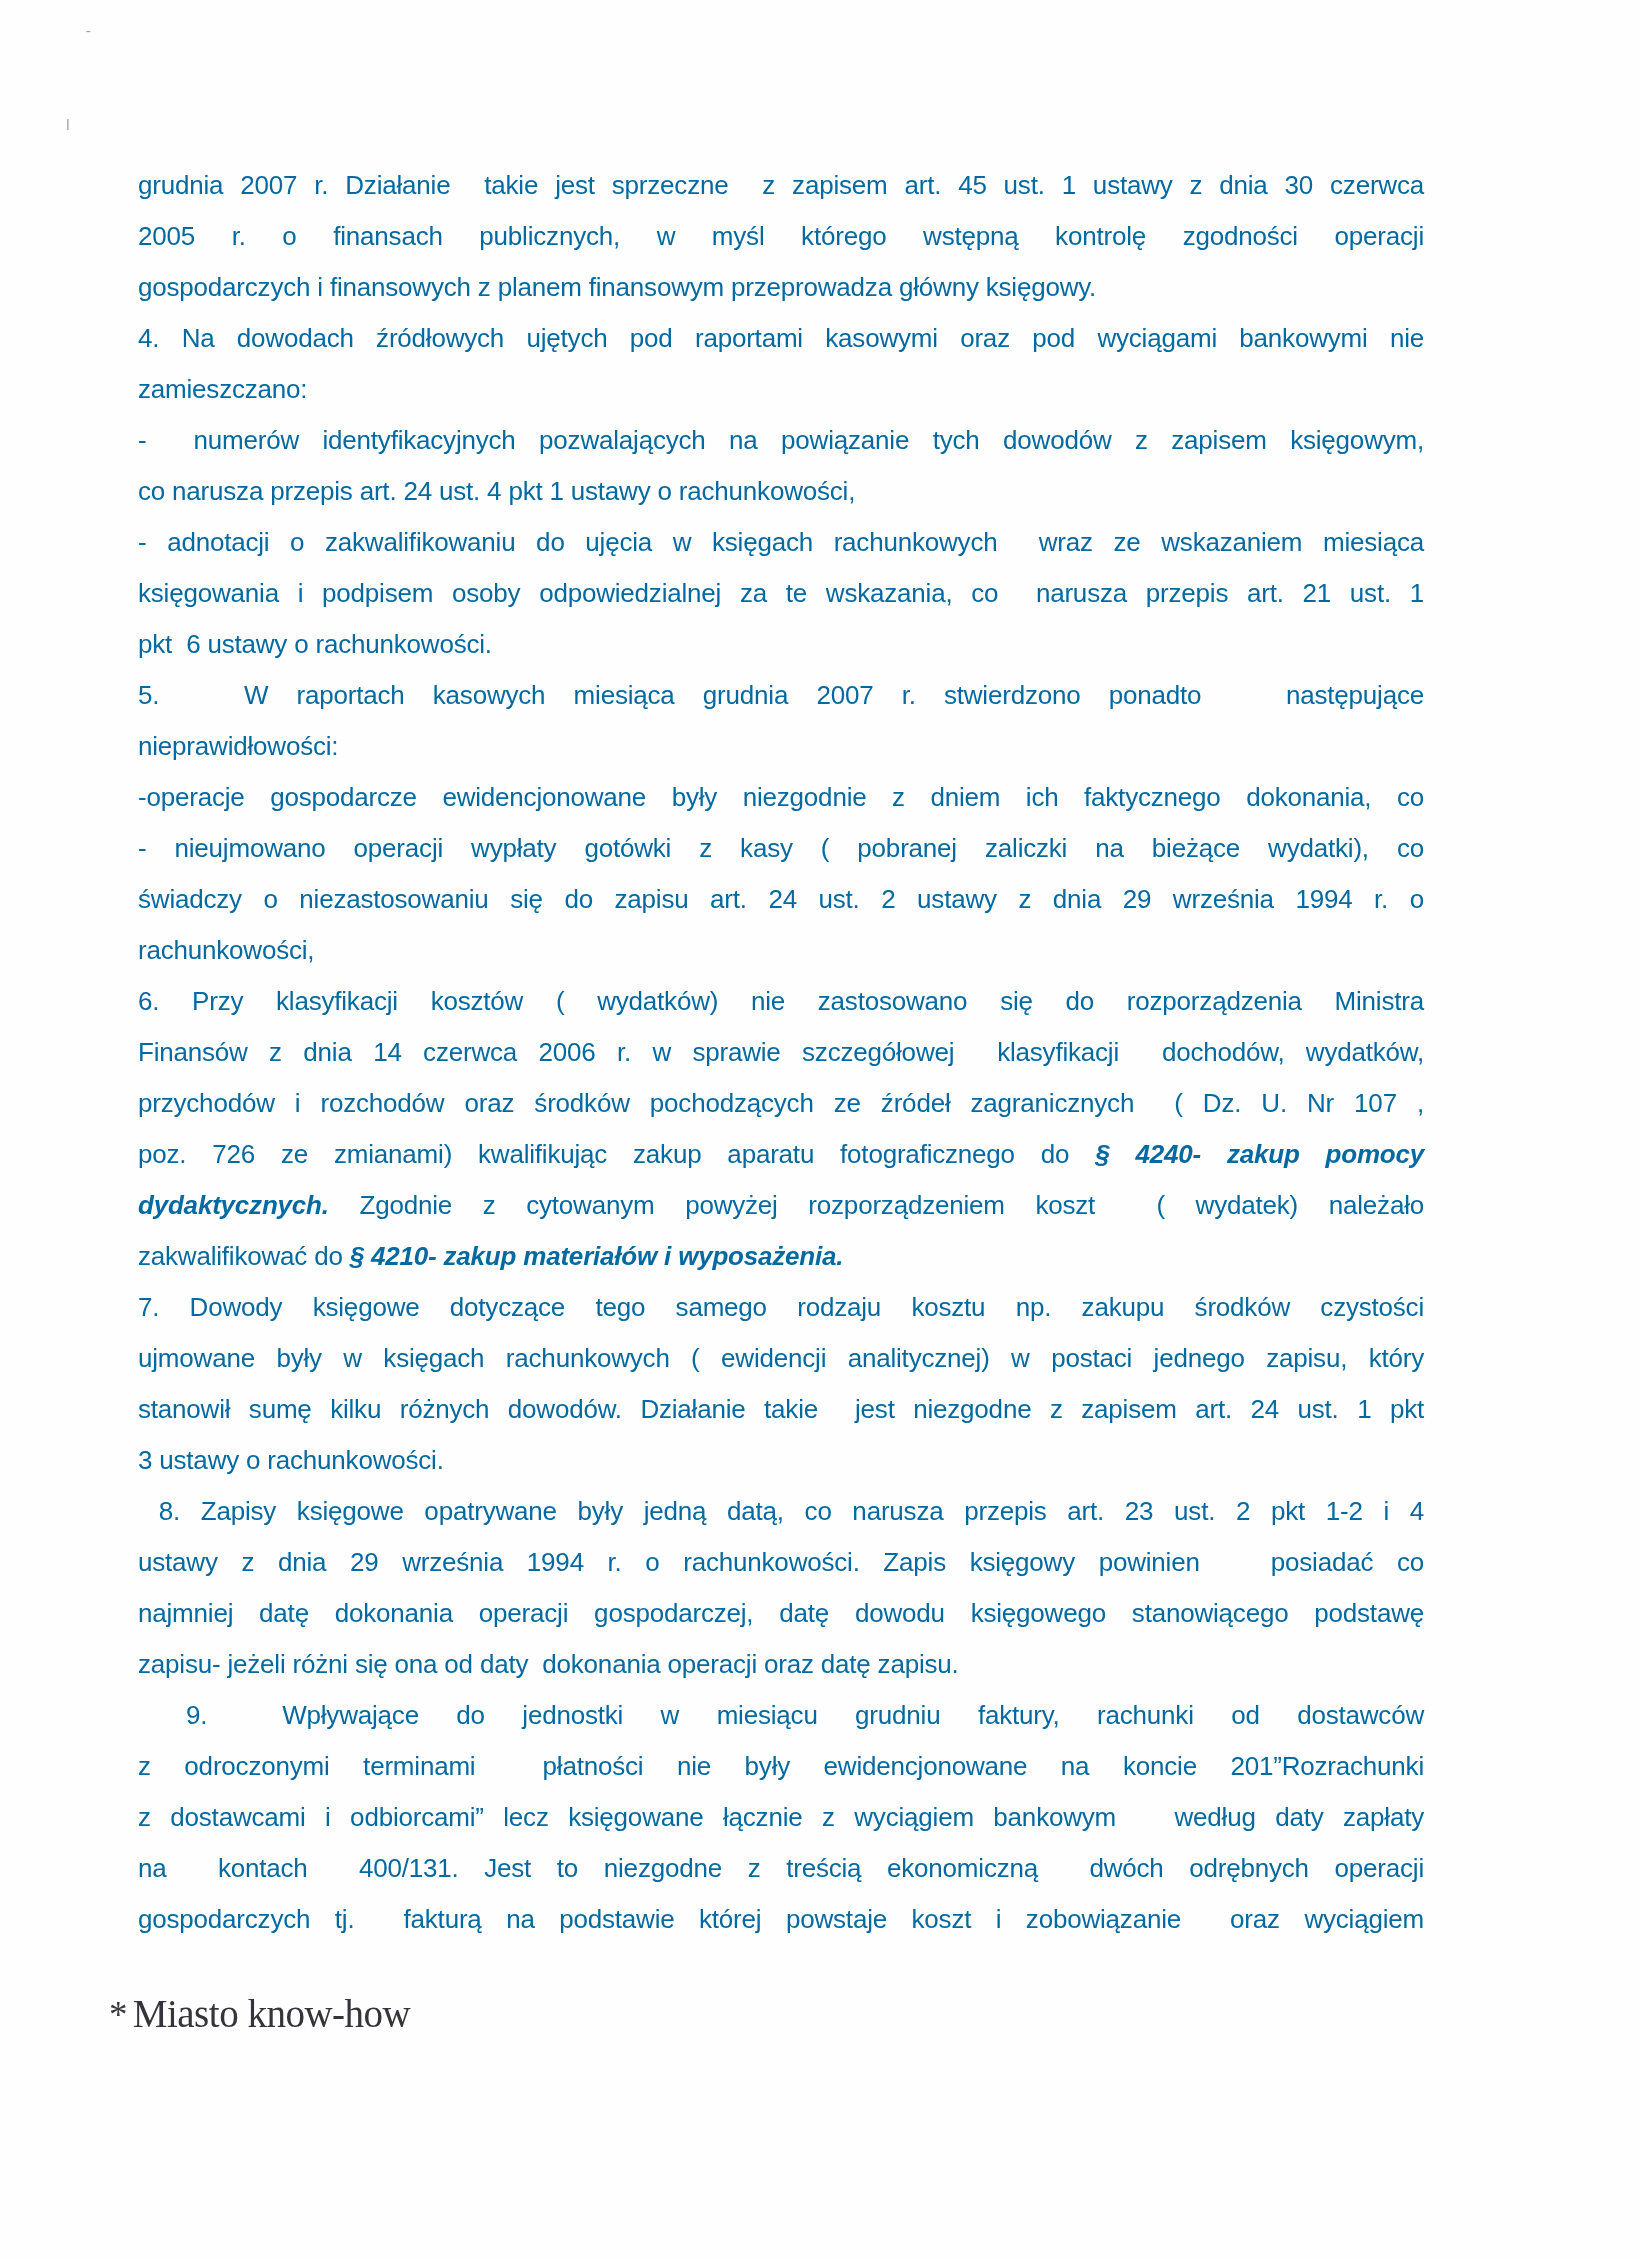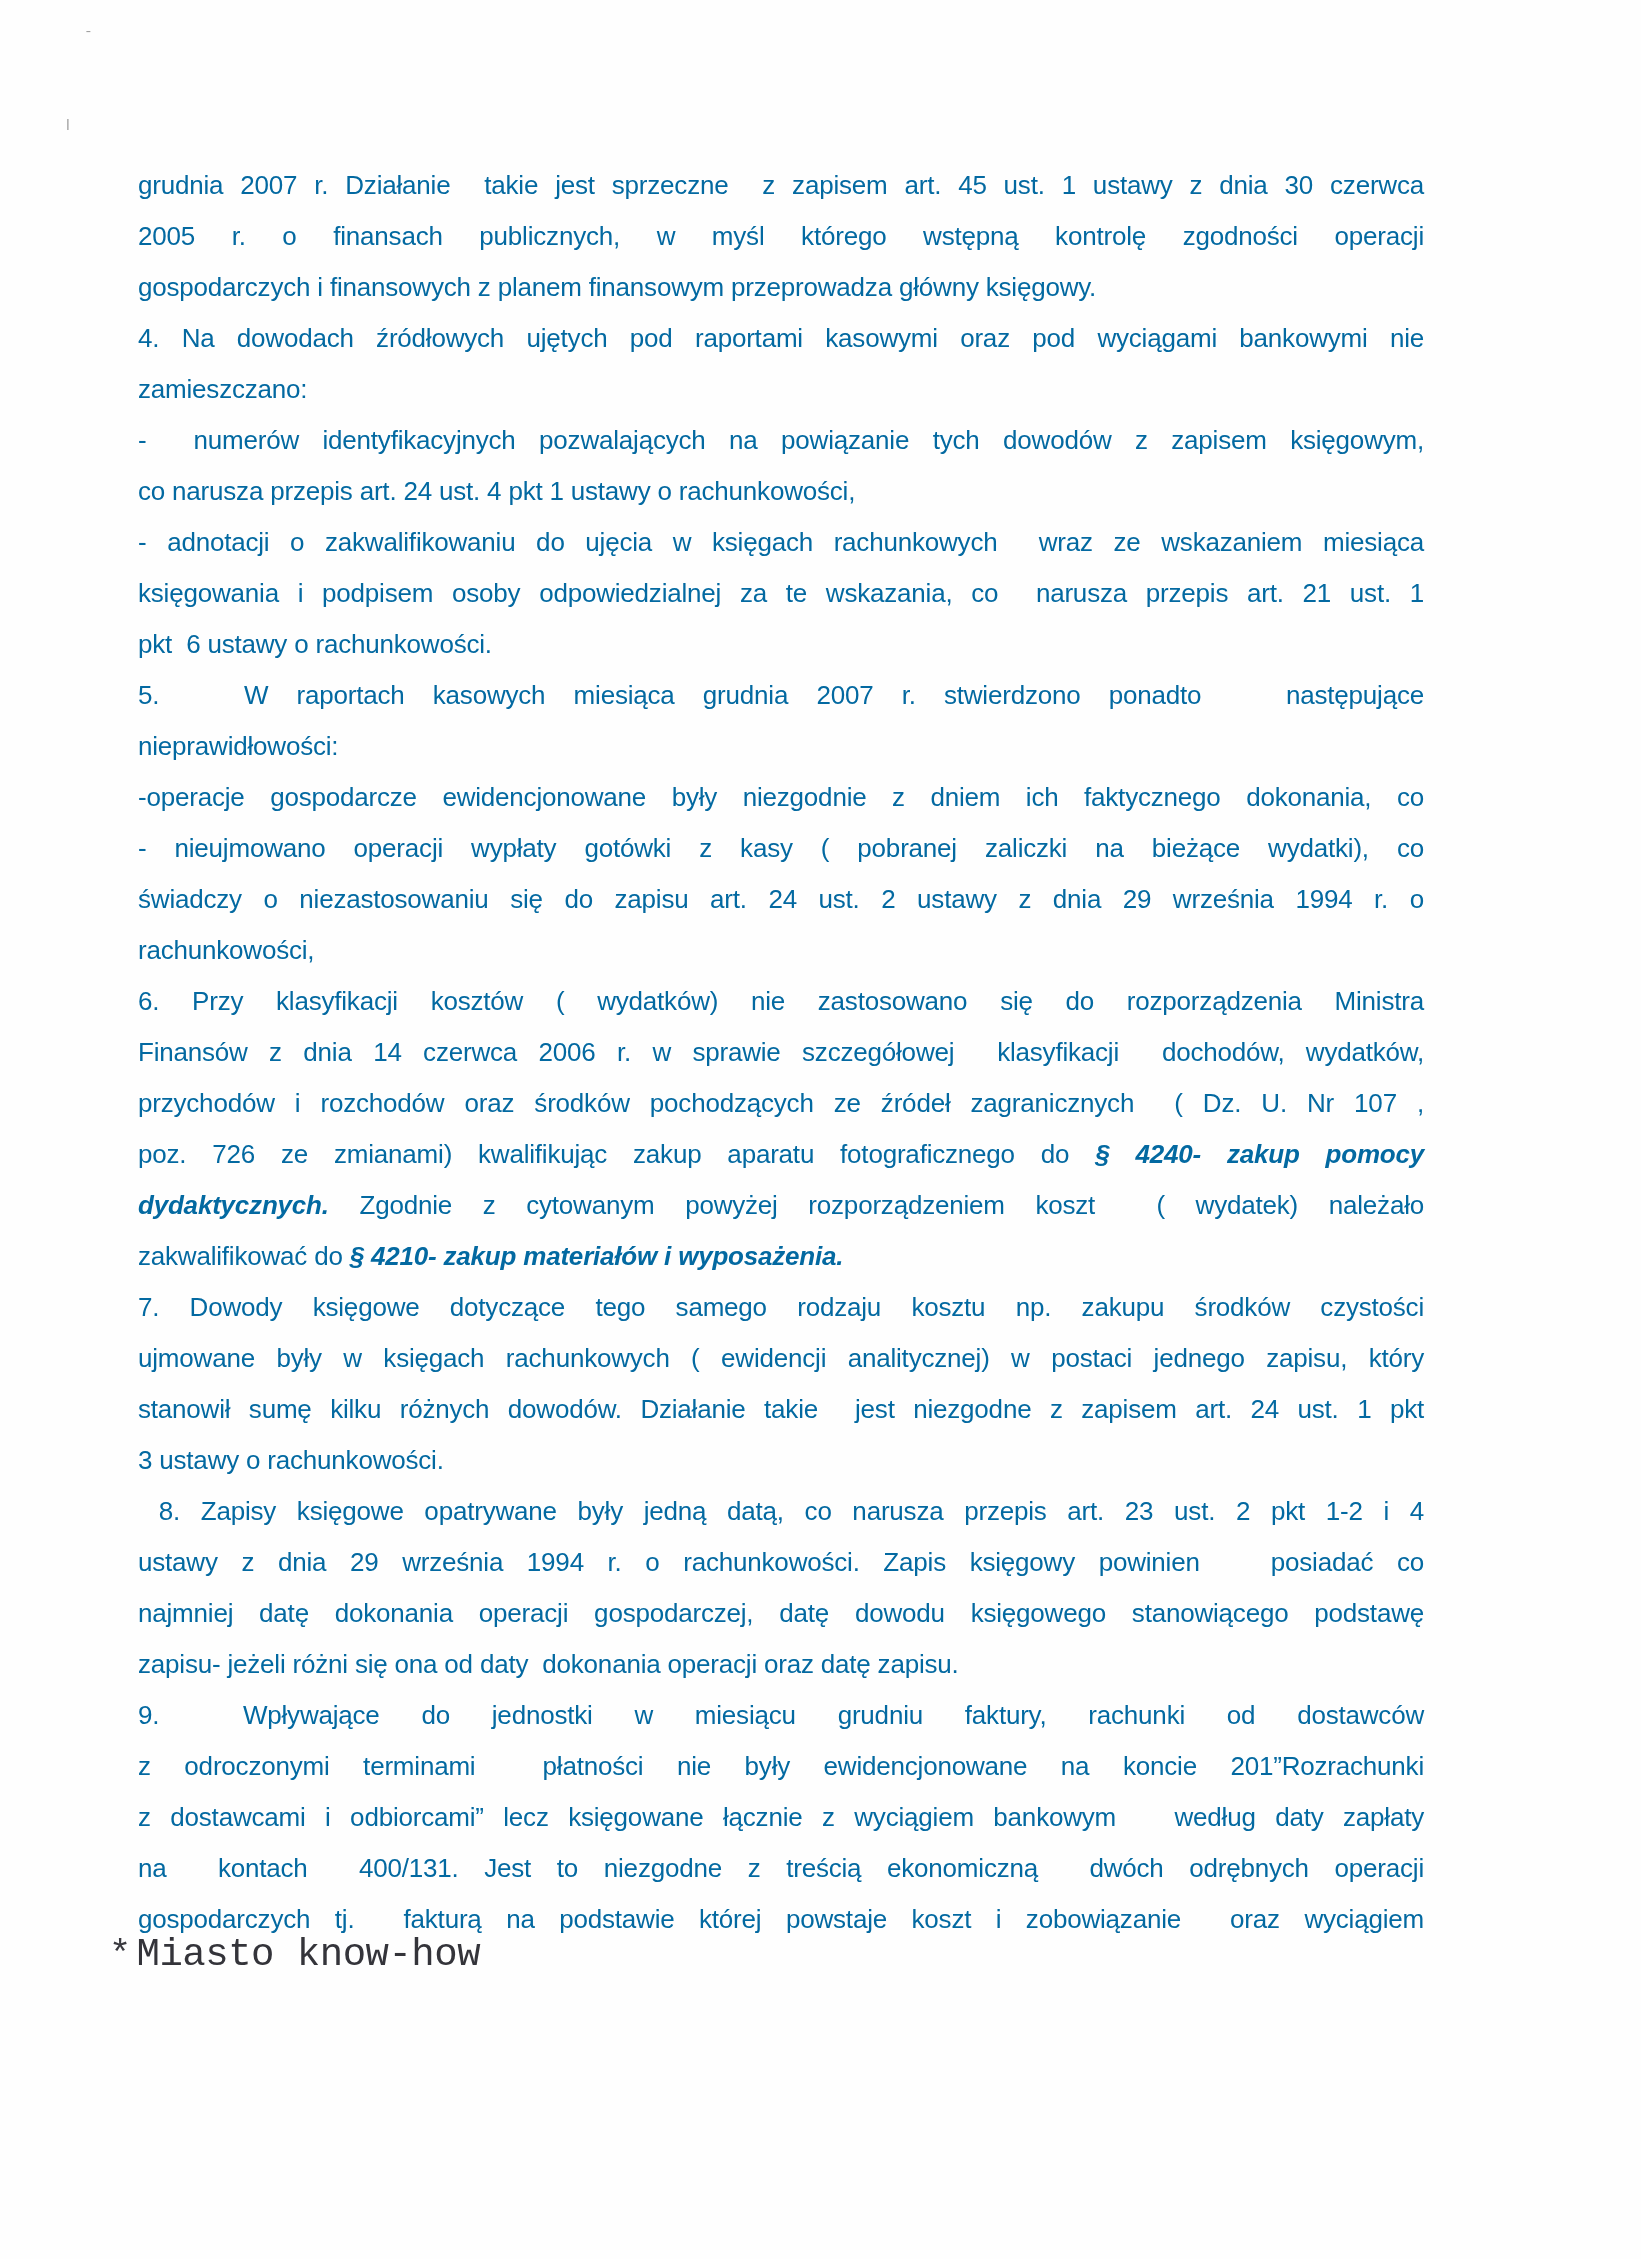--- a/index.html
+++ b/index.html
@@ -9,22 +9,22 @@
   .content {
     position: absolute; left: 138px; top: 160px; width: 1286px;
     font-family: "Liberation Sans", sans-serif;
     font-size: 26px; line-height: 51px; color: #0369a1;
     letter-spacing: -0.2px;
   }
   .content p { margin: 0; text-align: justify; text-align-last: left; }
   .content p.justify-last { text-align-last: justify; }
   .bi { font-weight: bold; font-style: italic; }
   .footer-logo {
-    position: absolute; left: 109px; top: 1933px;
-    font-family: Liberation Mono, monospace; font-weight: 200;
+    position: absolute; left: 109px; top: 1991px;
+    font-family: Liberation Serif, serif; font-weight: 200;
     font-size: 39px; color: #3a3a40; letter-spacing: -0.5px;
   }
   .footer-logo .asterisk { font-size: 37px; margin-right: 5.8px; }
   .footer-logo .brand { font-weight: normal; -webkit-text-stroke: 0; color: #34343a; }
 </style>
 </head>
 <body>
 
 <div class="page">
   <span class="scan-mark" style="left:85px; top:29px;">ˉ</span>
@@ -54,21 +54,21 @@
       <p class="justify-last"><span class="bi" style="white-space: pre-wrap;">dydaktycznych.</span><span style="white-space: pre-wrap;"> Zgodnie z cytowanym powyżej rozporządzeniem koszt  ( wydatek) należało</span></p>
       <p><span style="white-space: pre-wrap;">zakwalifikować do </span><span class="bi" style="white-space: pre-wrap;">§ 4210- zakup materiałów i wyposażenia.</span></p>
       <p class="justify-last"><span style="white-space: pre-wrap;">7. Dowody księgowe dotyczące tego samego rodzaju kosztu np. zakupu środków czystości</span></p>
       <p class="justify-last"><span style="white-space: pre-wrap;">ujmowane były w księgach rachunkowych ( ewidencji analitycznej) w postaci jednego zapisu, który</span></p>
       <p class="justify-last"><span style="white-space: pre-wrap;">stanowił sumę kilku różnych dowodów. Działanie takie  jest niezgodne z zapisem art. 24 ust. 1 pkt</span></p>
       <p><span style="white-space: pre-wrap;">3 ustawy o rachunkowości.</span></p>
       <p class="justify-last"><span style="white-space: pre-wrap;"> 8. Zapisy księgowe opatrywane były jedną datą, co narusza przepis art. 23 ust. 2 pkt 1-2 i 4</span></p>
       <p class="justify-last"><span style="white-space: pre-wrap;">ustawy z dnia 29 września 1994 r. o rachunkowości. Zapis księgowy powinien   posiadać co</span></p>
       <p class="justify-last"><span style="white-space: pre-wrap;">najmniej datę dokonania operacji gospodarczej, datę dowodu księgowego stanowiącego podstawę</span></p>
       <p><span style="white-space: pre-wrap;">zapisu- jeżeli różni się ona od daty  dokonania operacji oraz datę zapisu.</span></p>
-      <p class="justify-last"><span style="white-space: pre-wrap;">9.  Wpływające do jednostki w miesiącu grudniu faktury, rachunki od dostawców</span></p>
+      <p class="justify-last"><span style="white-space: pre-wrap; margin-left: 48px;">9.  Wpływające do jednostki w miesiącu grudniu faktury, rachunki od dostawców</span></p>
       <p class="justify-last"><span style="white-space: pre-wrap;">z odroczonymi terminami  płatności nie były ewidencjonowane na koncie 201”Rozrachunki</span></p>
       <p class="justify-last"><span style="white-space: pre-wrap;">z dostawcami i odbiorcami” lecz księgowane łącznie z wyciągiem bankowym   według daty zapłaty</span></p>
       <p class="justify-last"><span style="white-space: pre-wrap; margin-top: 8px;">na  kontach  400/131. Jest to niezgodne z treścią ekonomiczną  dwóch odrębnych operacji</span></p>
       <p class="justify-last"><span style="white-space: pre-wrap; margin-top: 28px;">gospodarczych tj.  fakturą na podstawie której powstaje koszt i zobowiązanie  oraz wyciągiem</span></p>
     </div>
 
   <div class="footer-logo">
     <span class="asterisk">*</span><span class="brand">Miasto know-how</span>
   </div>
 </div>

